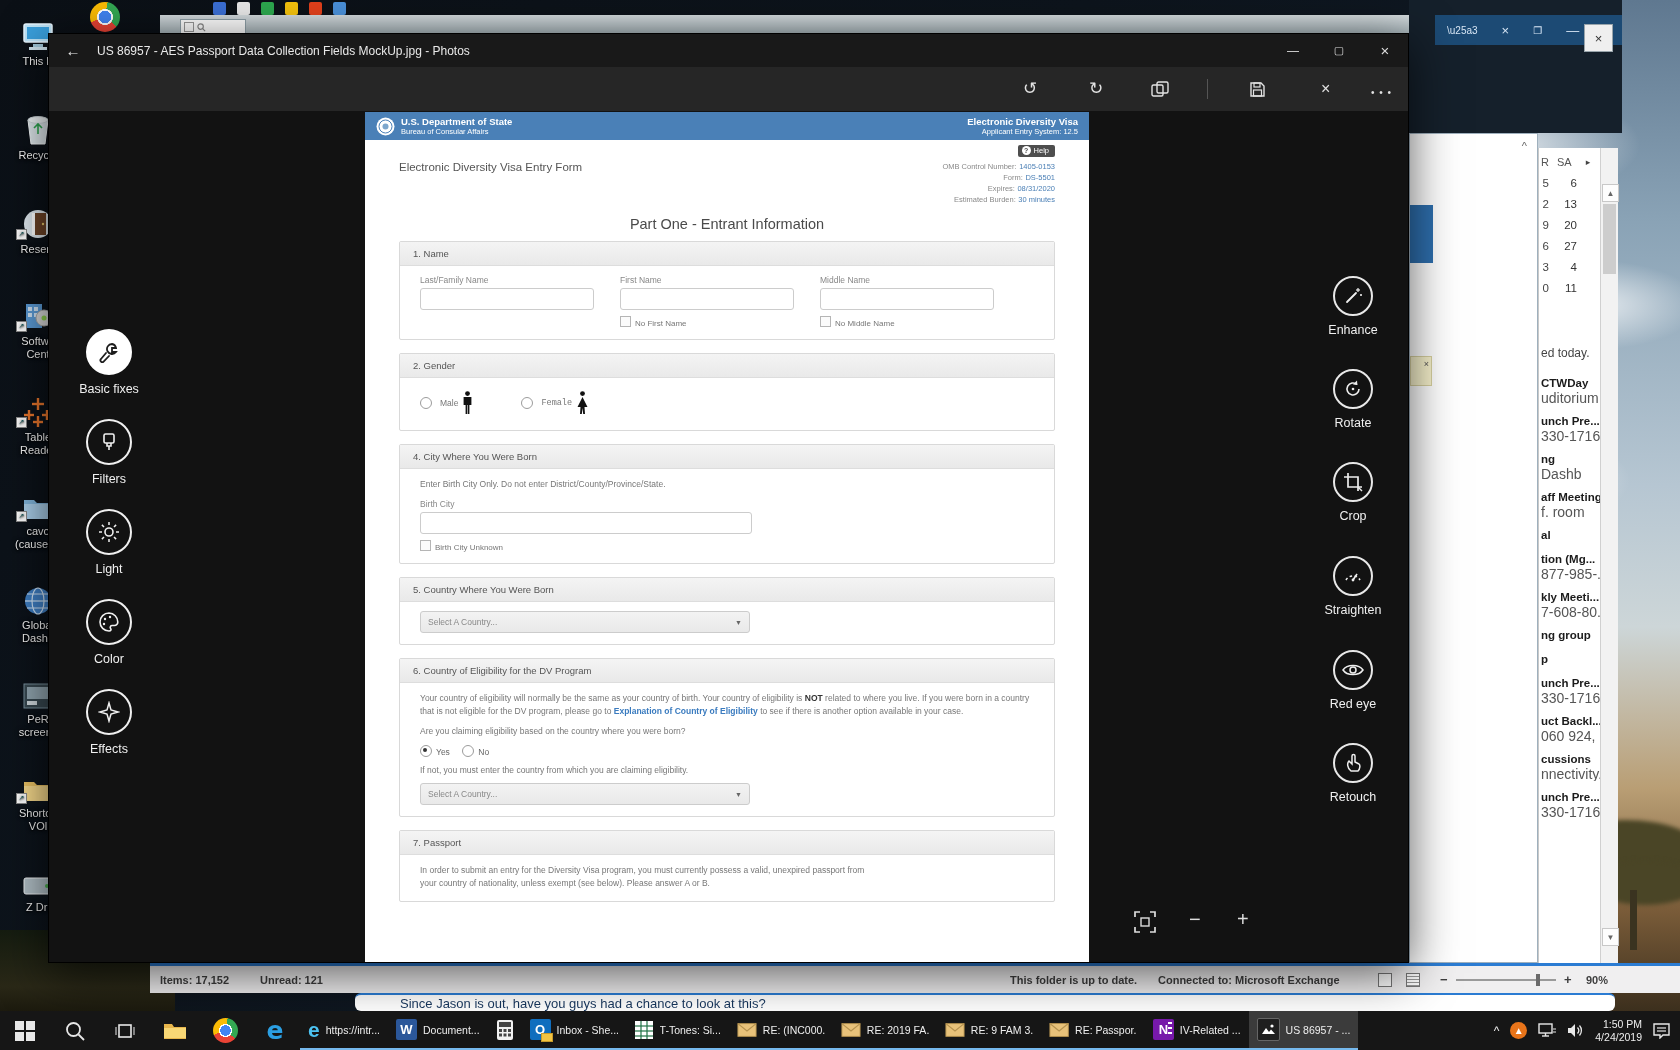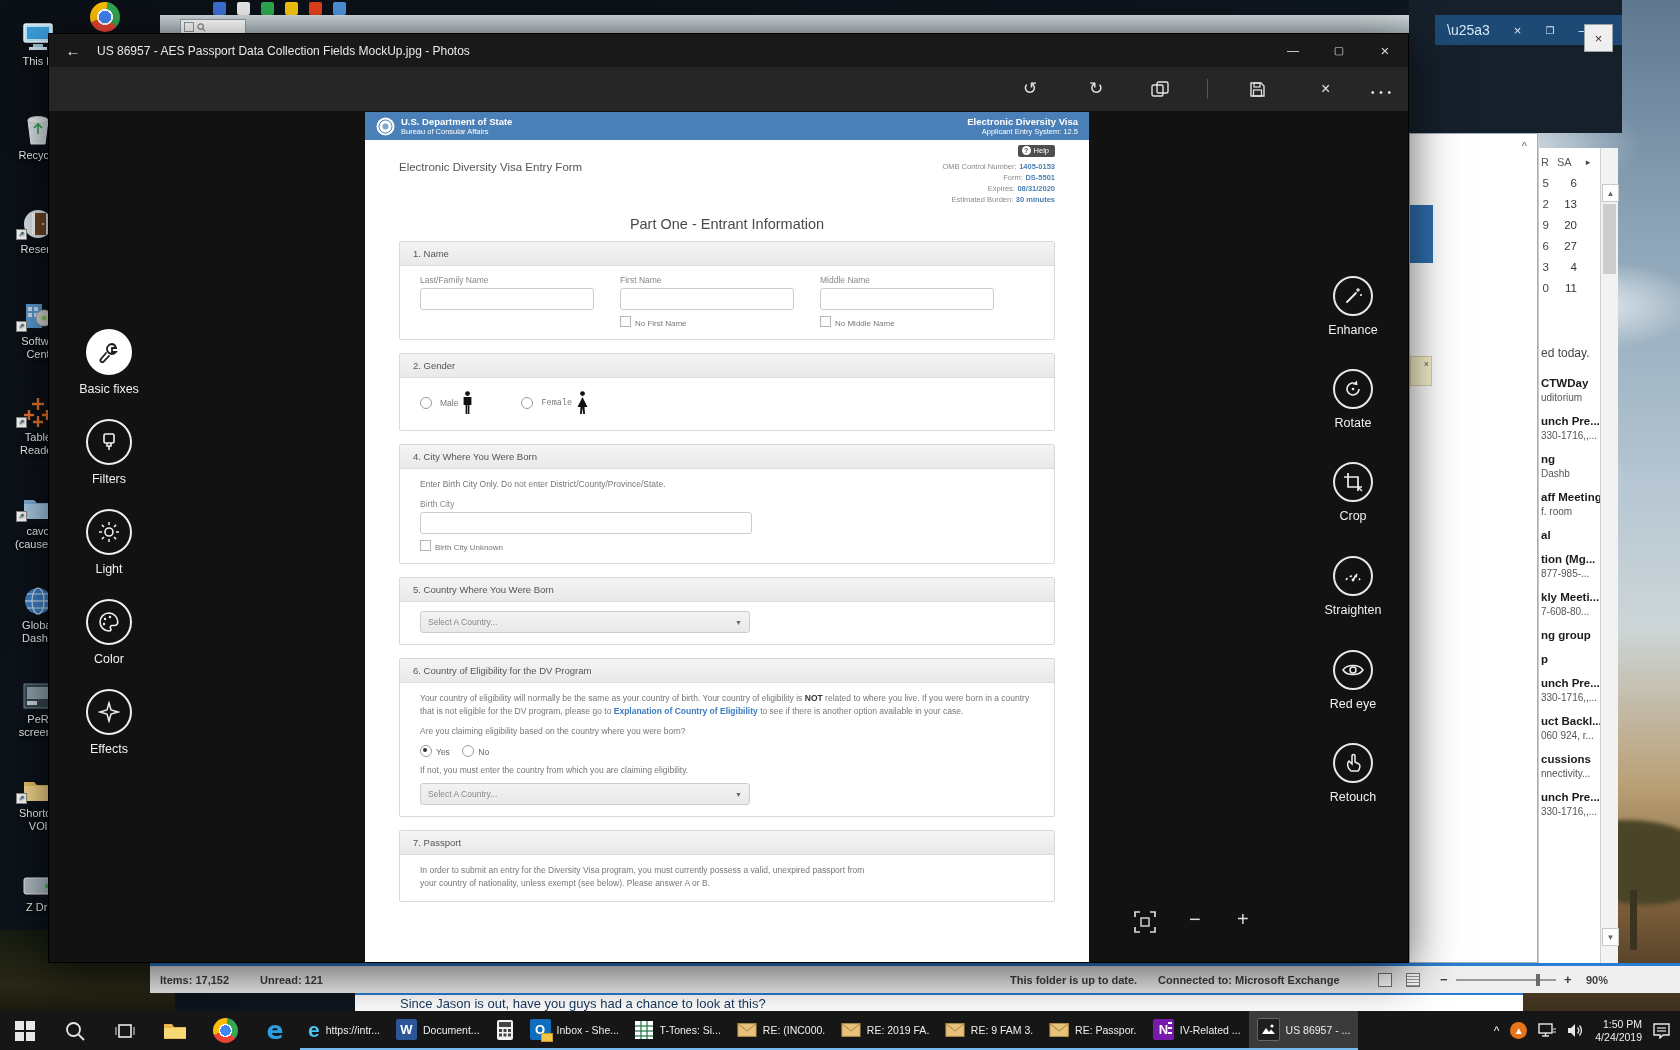--- a/index.html
+++ b/index.html
@@ -26,30 +26,30 @@
   .panelB{left:1538px;top:148px;width:62px;height:815px;background:#fff;border-left:1px solid #c9c9c9;box-sizing:border-box;overflow:hidden;}
   .scrollV{left:1600px;top:148px;width:18px;height:815px;background:#f2f2f2;border-left:1px solid #d0d0d0;box-sizing:border-box;}
   .scrbox{position:absolute;left:1px;width:15px;height:16px;background:#fdfdfd;border:1px solid #c8c8c8;color:#666;font-size:8px;display:flex;align-items:center;justify-content:center;}
   .thumbV{position:absolute;left:2px;top:56px;width:13px;height:70px;background:#cdcdcd;}
   .calhead{font-size:11px;color:#555;}
   .calrow{display:flex;gap:8px;height:21px;align-items:center;font-size:11.5px;color:#333;}
   .calp{width:8px;text-align:right;color:#444;}
   .cald{width:20px;text-align:right;}
   .appt{margin-bottom:9px;overflow:hidden;white-space:nowrap;}
   .at{font-size:11.5px;font-weight:700;color:#1b1b1b;line-height:15px;}
-  .as{font-size:10px;color:#555;line-height:14px;}
+  .as{font-size:14px;color:#555;line-height:14px;}
   .blueFrag{position:absolute;left:0;top:71px;width:23px;height:58px;background:#2e6fae;}
   .yellowFrag{position:absolute;left:0;top:222px;width:22px;height:30px;background:#f8f3cd;border:1px solid #d8d1a0;color:#555;font-size:9px;display:flex;align-items:flex-start;justify-content:flex-end;padding:2px;box-sizing:border-box;}
   
   .status{left:150px;top:963px;width:1664px;height:30px;background:#f0eff0;border-top:3px solid #2b7cd3;box-sizing:border-box;font-size:11px;color:#3e3e3e;font-weight:bold;}
   .status span{position:absolute;top:8px;white-space:nowrap;}
   .sl-track{position:absolute;top:13px;left:1306px;width:100px;height:2px;background:#9a9a9a;}
   .sl-thumb{position:absolute;top:-5px;left:80px;width:4px;height:12px;background:#6a6a6a;}
   .layic{position:absolute;top:7px;width:14px;height:14px;border:1px solid #777;box-sizing:border-box;}
-  .msgstrip{left:355px;top:993px;width:1168px;height:18px;background:#fff;border-top:2px solid #2b7cd3;box-sizing:border-box;overflow:hidden;}
+  .msgstrip{left:355px;top:993px;width:1260px;height:18px;background:#fff;border-top:2px solid #2b7cd3;box-sizing:border-box;overflow:hidden;border-radius:6px;}
   .msgstrip div{margin:1px 0 0 45px;font-size:13px;color:#17365d;white-space:nowrap;}
   
   .dicon{position:absolute;left:2px;width:72px;text-align:center;color:#f2f2f2;font-size:11px;text-shadow:0 1px 2px #000,0 0 4px rgba(0,0,0,.8);line-height:13px;}
   .dicon .ig{height:36px;display:flex;align-items:flex-end;justify-content:center;margin-bottom:3px;}
   .scut{position:absolute;width:9px;height:9px;background:#fff;border:1px solid #888;bottom:0;left:14px;font-size:7px;line-height:8px;color:#155;}
   
   .pwin{left:48px;top:33px;width:1361px;height:930px;background:#181818;box-shadow:0 10px 45px rgba(0,0,0,.65);border:1px solid #000;box-sizing:border-box;}
   .ptitle{height:33px;background:#191919;color:#e9e9e9;display:flex;align-items:center;font-size:12px;}
   .pback{width:48px;text-align:center;font-size:15px;}
   .pctrls{margin-left:auto;display:flex;height:100%;}
@@ -72,21 +72,21 @@
   .fh-bur{font-size:7.5px;line-height:9px;}
   .fh-r{text-align:right;}
   .fbody{padding:5px 34px 0 34px;}
   .helprow{text-align:right;height:15px;}
   .helpbtn{display:inline-flex;align-items:center;gap:3px;background:#4e4e4e;color:#fff;font-size:7.5px;padding:1px 6px 2px 4px;border-radius:2px;}
   .qmark{width:9px;height:9px;border-radius:50%;background:#fff;color:#4e4e4e;font-size:7px;font-weight:700;text-align:center;line-height:9px;}
   .trow{display:flex;justify-content:space-between;margin-top:1px;}
   .ftitle{font-size:11.5px;color:#555;}
   .meta{text-align:right;line-height:11px;}
   .mk{font-size:7.5px;color:#8a8a8a;}
-  .mv{font-size:7.5px;color:#4a7fb5;font-weight:bold;}
+  .mv{font-size:7.5px;color:#4a7fb5;}
   .parttitle{text-align:center;font-size:14.5px;color:#4a4a4a;margin:11px 0 9px 0;}
   .sec{border:1px solid #d9d9d9;border-radius:2px;margin-bottom:13px;background:#fff;}
   .sec-h{background:linear-gradient(#f4f4f4,#e9e9e9);border-bottom:1px solid #ddd;padding:6px 13px;font-size:9.5px;color:#555;}
   .sec-b{padding:9px 13px 11px 20px;color:#777;}
   .lbl{font-size:8.5px;color:#888;margin-bottom:3px;}
   .inp{border:1px solid #ccc;border-radius:3px;height:20px;background:#fff;}
   .ph{color:#aaa;font-size:8.5px;line-height:20px;padding-left:6px;}
   .cols{display:flex;}
   .chk{display:inline-block;width:9px;height:9px;border:1px solid #b5b5b5;background:#fbfbfb;vertical-align:-1px;margin-right:4px;}
   .rdo{display:inline-block;width:10px;height:10px;border:1px solid #9c9c9c;border-radius:50%;background:#fff;vertical-align:-2px;margin-right:4px;position:relative;}
@@ -143,21 +143,21 @@
         <circle cx="4" cy="4" r="3" fill="none" stroke="#888" stroke-width="1.3"></circle>
         <line x1="6.3" y1="6.3" x2="9" y2="9" stroke="#888" stroke-width="1.3"></line>
       </svg>
   </div>
   <div class="abs" style="left:90px;top:2px;">
       <div class="chrome" style="width:30px;height:30px;"></div>
     </div>
 
   <div class="abs olTop">
     <div class="olBlue">
-      <span style="font-size:14px;">\u25a3</span>
+      <span style="font-size:10px;">\u25a3</span>
       <span>×</span>
       <span style="font-size:10px;">❐</span>
       <span>—</span>
     </div>
   </div>
   <div class="abs wclose">×</div>
 
   <div class="abs panelA">
     <div style="position:absolute;right:10px;top:6px;color:#666;font-size:11px;">^</div>
     <div class="blueFrag"></div>

